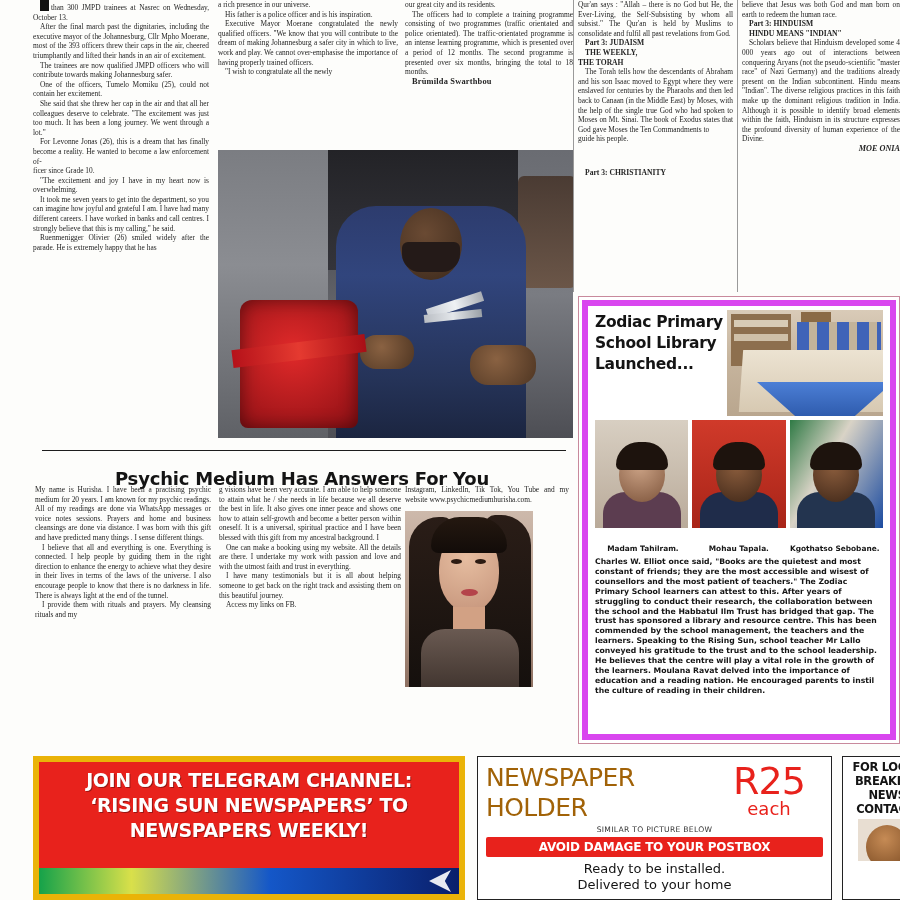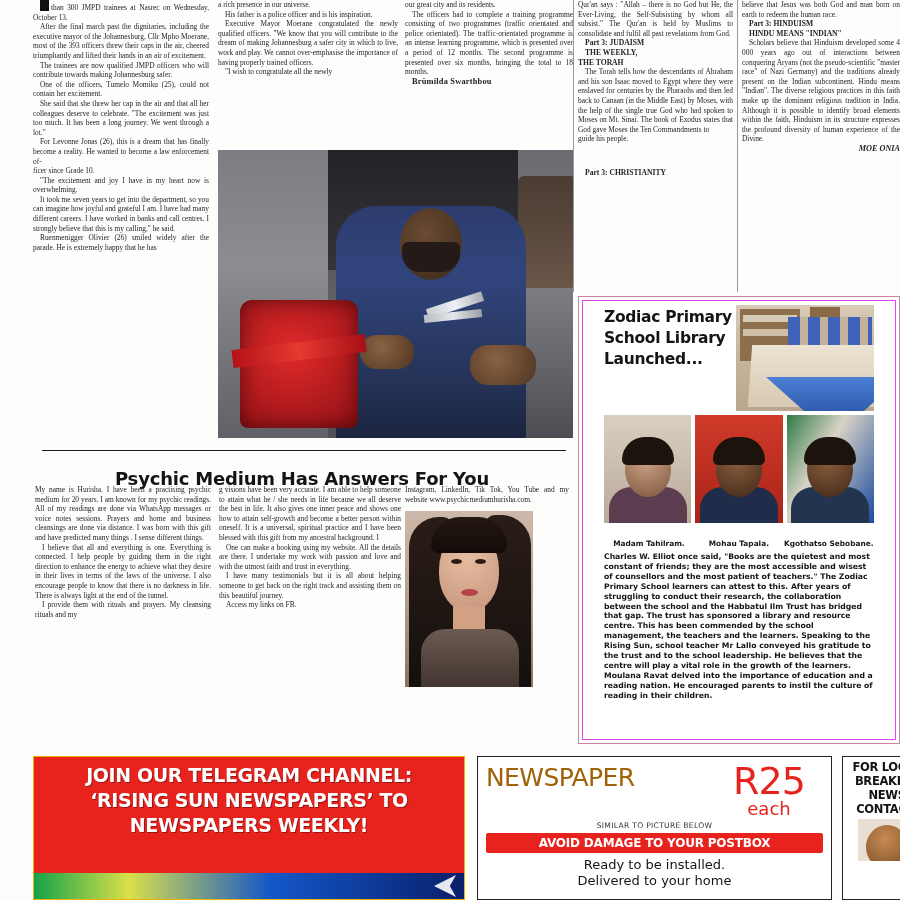--- a/index.html
+++ b/index.html
@@ -107,21 +107,21 @@
   .pp-eyeL{position:absolute;left:46px;top:48px;width:11px;height:5px;border-radius:50%;background:#2c1b12;}
   .pp-eyeR{position:absolute;left:70px;top:48px;width:11px;height:5px;border-radius:50%;background:#2c1b12;}
   .pp-lips{position:absolute;left:56px;top:78px;width:17px;height:7px;border-radius:50%;background:#b4444a;}
   .pp-neck{position:absolute;left:48px;top:96px;width:32px;height:28px;background:#d2a184;}
   .pp-body{position:absolute;left:16px;top:118px;width:98px;height:60px;border-radius:24px 24px 0 0;
     background:linear-gradient(180deg,#6a5a52,#41352f);}
 
   
   .zodiac{position:absolute;left:578px;top:296px;width:322px;height:448px;
     background:#fff;border:1px solid #c8899c;box-sizing:border-box;padding:3px;}
-  .zod-inner{border:1px solid #d946ef;height:100%;box-sizing:border-box;padding:4px 21px;position:relative;}
+  .zod-inner{border:6px solid #d946ef;height:100%;box-sizing:border-box;padding:4px 7px;position:relative;}
   .zod-top{display:flex;gap:4px;}
   .zod-head{
     font-family:"DejaVu Sans", sans-serif;
     font-weight:bold;font-size:15.5px;line-height:21px;color:#141414;
     width:128px;flex:none;letter-spacing:-.3px;padding-top:2px;
   }
   .zod-photo-lib{width:auto;flex:1;height:106px;overflow:hidden;position:relative;background:#cdbfae;}
   .lib-bg{position:absolute;inset:0;background:linear-gradient(180deg,#d9cbb8 0%,#c7b59e 45%,#b9a68e 100%);}
   .lib-shelf{position:absolute;left:4px;top:4px;width:60px;height:52px;background:#8d6f4e;}
   .lib-shelf:before{content:"";position:absolute;left:3px;top:6px;width:54px;height:7px;background:#d7cbb6;}
@@ -156,21 +156,21 @@
   }
   .zod-body{
     font-family:"DejaVu Sans", sans-serif;
     font-weight:bold;font-size:7.7px;line-height:9.9px;color:#141414;
     margin-top:4px;text-align:left;
   }
 
   
   .ads{position:absolute;left:33px;top:752px;width:867px;height:148px;}
   .ad-telegram{position:absolute;left:0;top:4px;width:432px;height:144px;
-    border:1px solid #eab308;box-sizing:border-box;background:#e8221c;overflow:hidden;}
+    border:6px solid #eab308;box-sizing:border-box;background:#e8221c;overflow:hidden;}
   .tg-text{
     font-family:"DejaVu Sans", sans-serif;font-weight:bold;color:#fff;
     font-size:19px;line-height:25px;text-align:center;padding:6px 6px 0;letter-spacing:-.4px;
     text-shadow:1px 1px 0 rgba(0,0,0,.35);
   }
   .tg-strip{position:absolute;left:0;bottom:0;width:100%;height:26px;
     background:linear-gradient(90deg,#15a24a 0%,#d9e04a 22%,#1457c8 55%,#0a1f6b 100%);}
   .tg-strip:after{content:"";position:absolute;right:8px;top:2px;width:22px;height:22px;
     background:#fff;clip-path:polygon(0 50%,100% 0,72% 50%,100% 100%);opacity:.9;}
 
@@ -366,20 +366,21 @@
       <div class="tg-text">JOIN OUR TELEGRAM CHANNEL:</div>
       <div class="tg-text" style="padding-top:0">‘RISING SUN NEWSPAPERS’ TO</div>
       <div class="tg-text" style="padding-top:0">NEWSPAPERS WEEKLY!</div>
       <div class="tg-strip"></div>
     </div>
 
     <div class="ad-holder">
       <div class="nh-row">
         <div class="nh-left">
           <div>NEWSPAPER</div>
+          <div>HOLDER</div>
         </div>
         <div class="nh-right">
           <div class="nh-r25">R25</div>
           <div class="nh-each">each</div>
         </div>
       </div>
       <div class="nh-similar">SIMILAR TO PICTURE BELOW</div>
       <div class="nh-avoid">AVOID DAMAGE TO YOUR POSTBOX</div>
       <div class="nh-ready">Ready to be installed.</div>
       <div class="nh-ready" style="margin-top:0">Delivered to your home</div>

